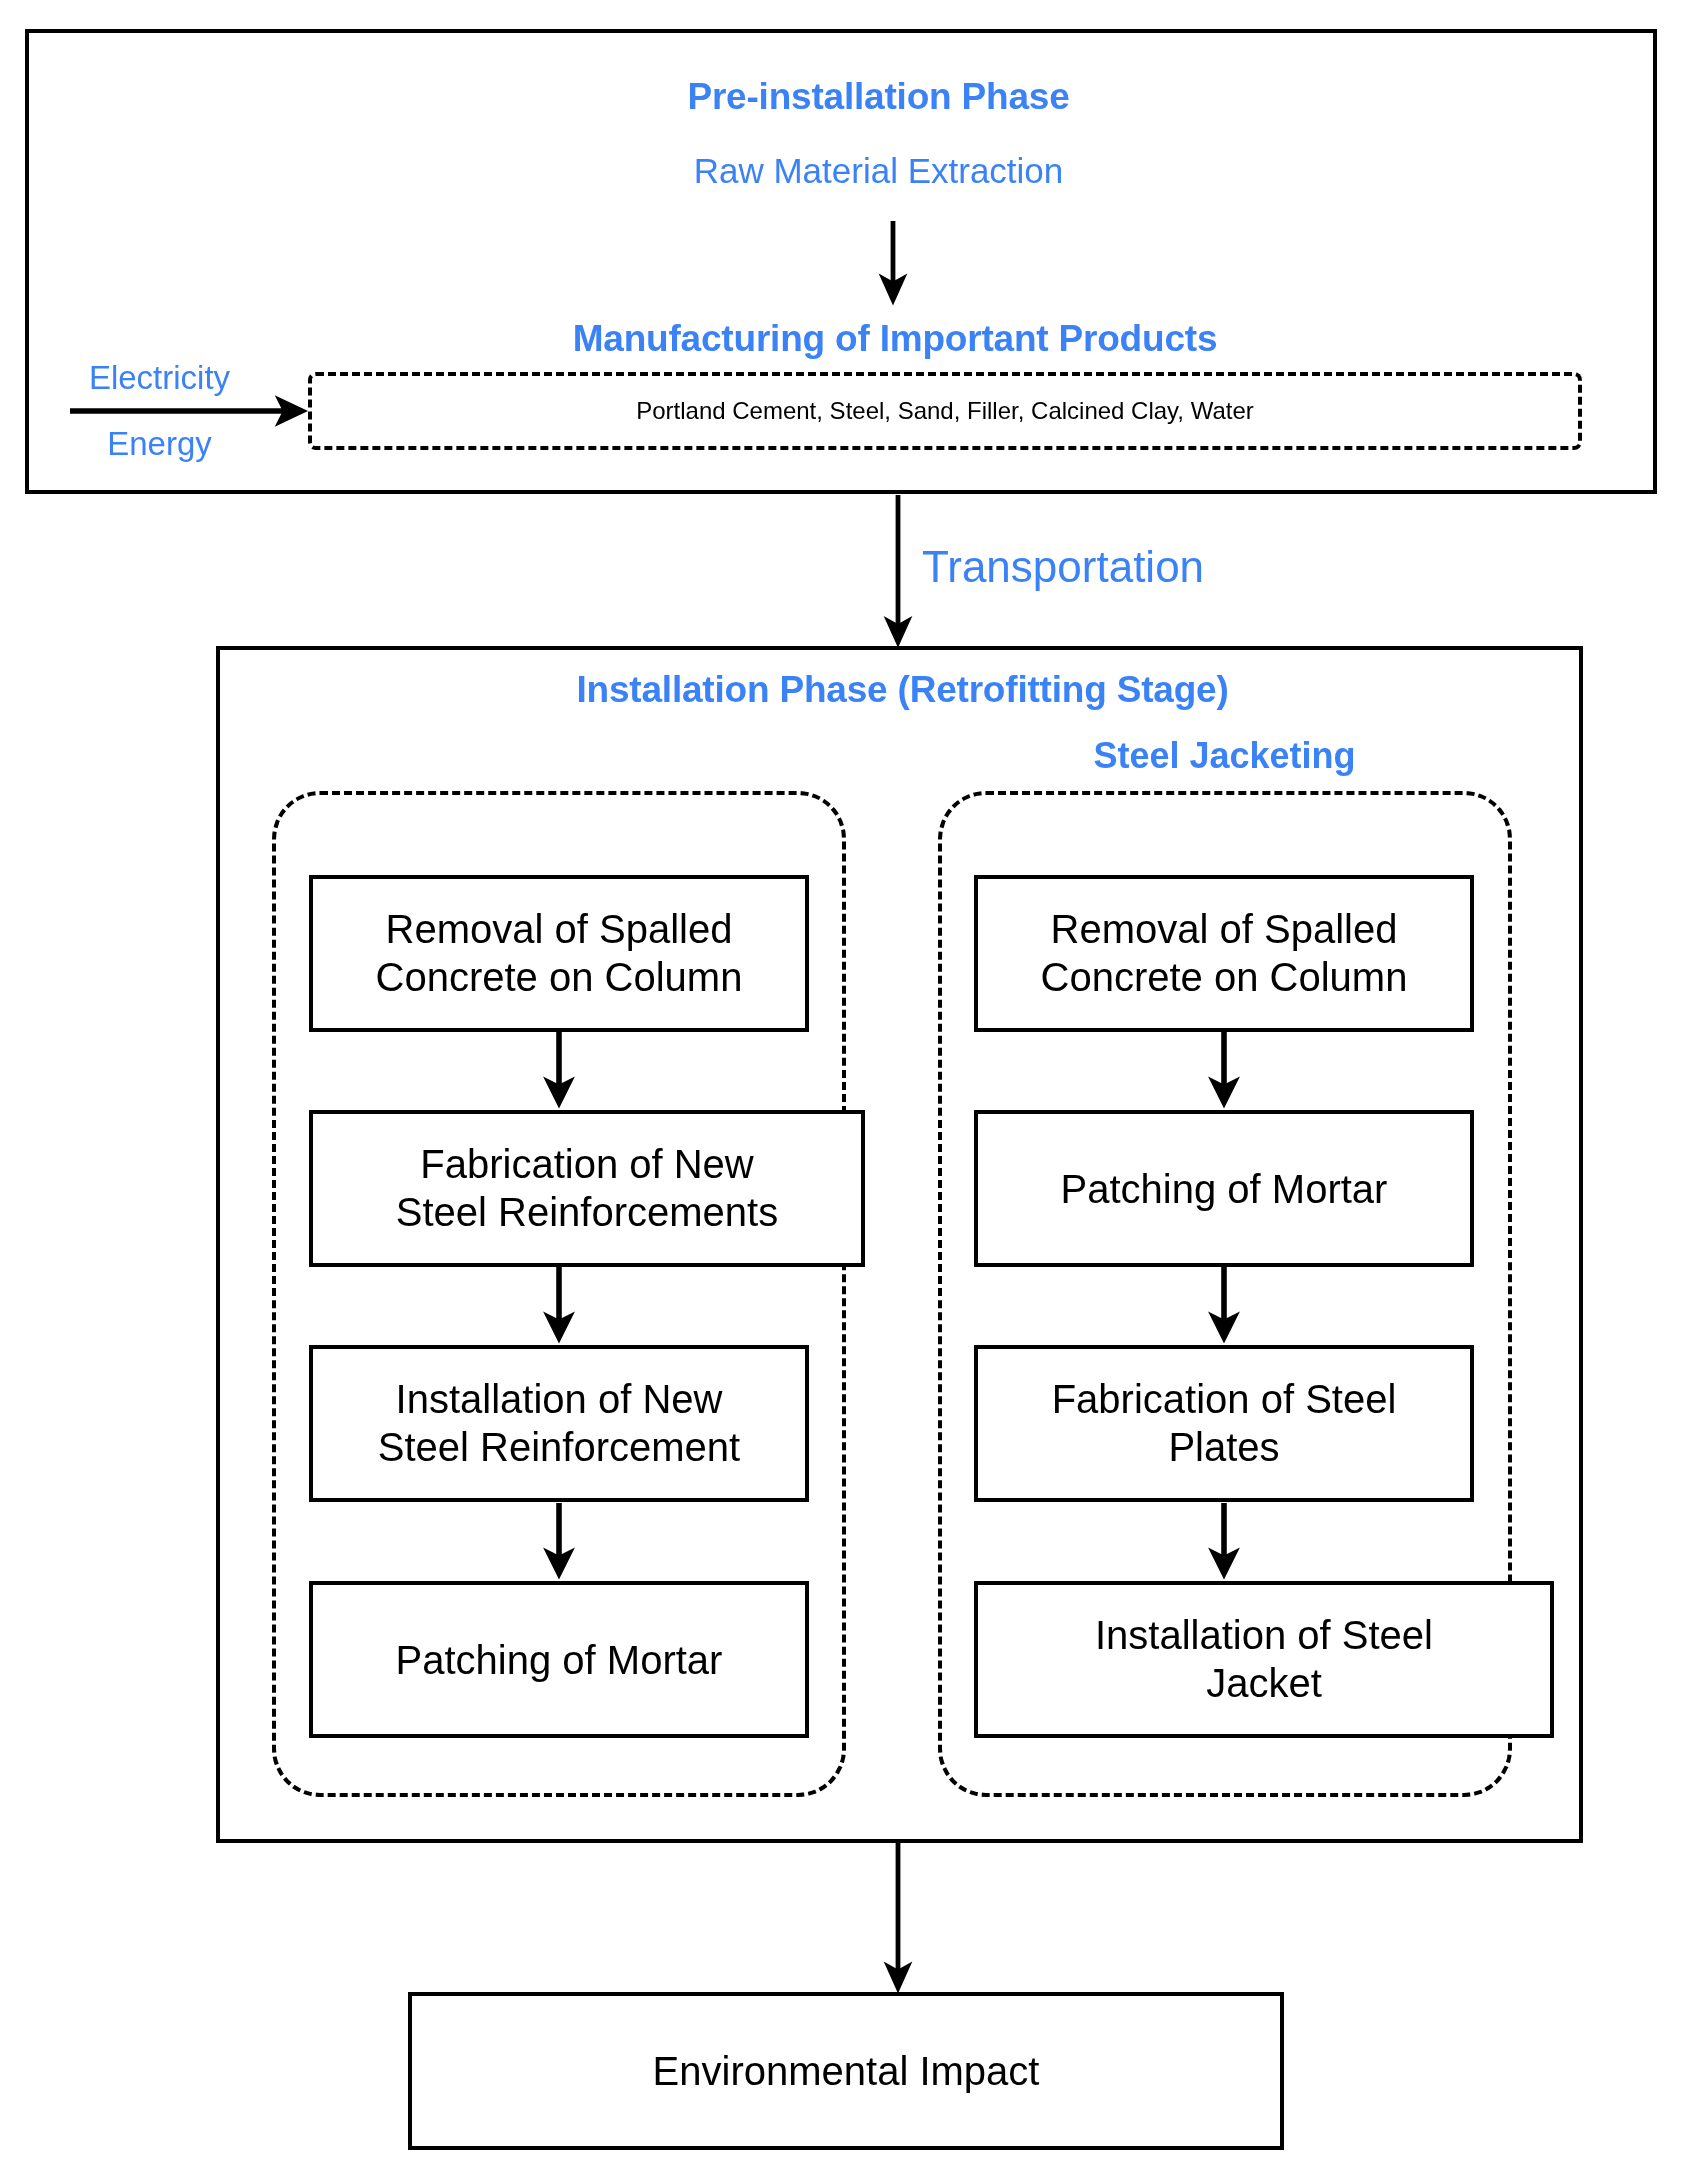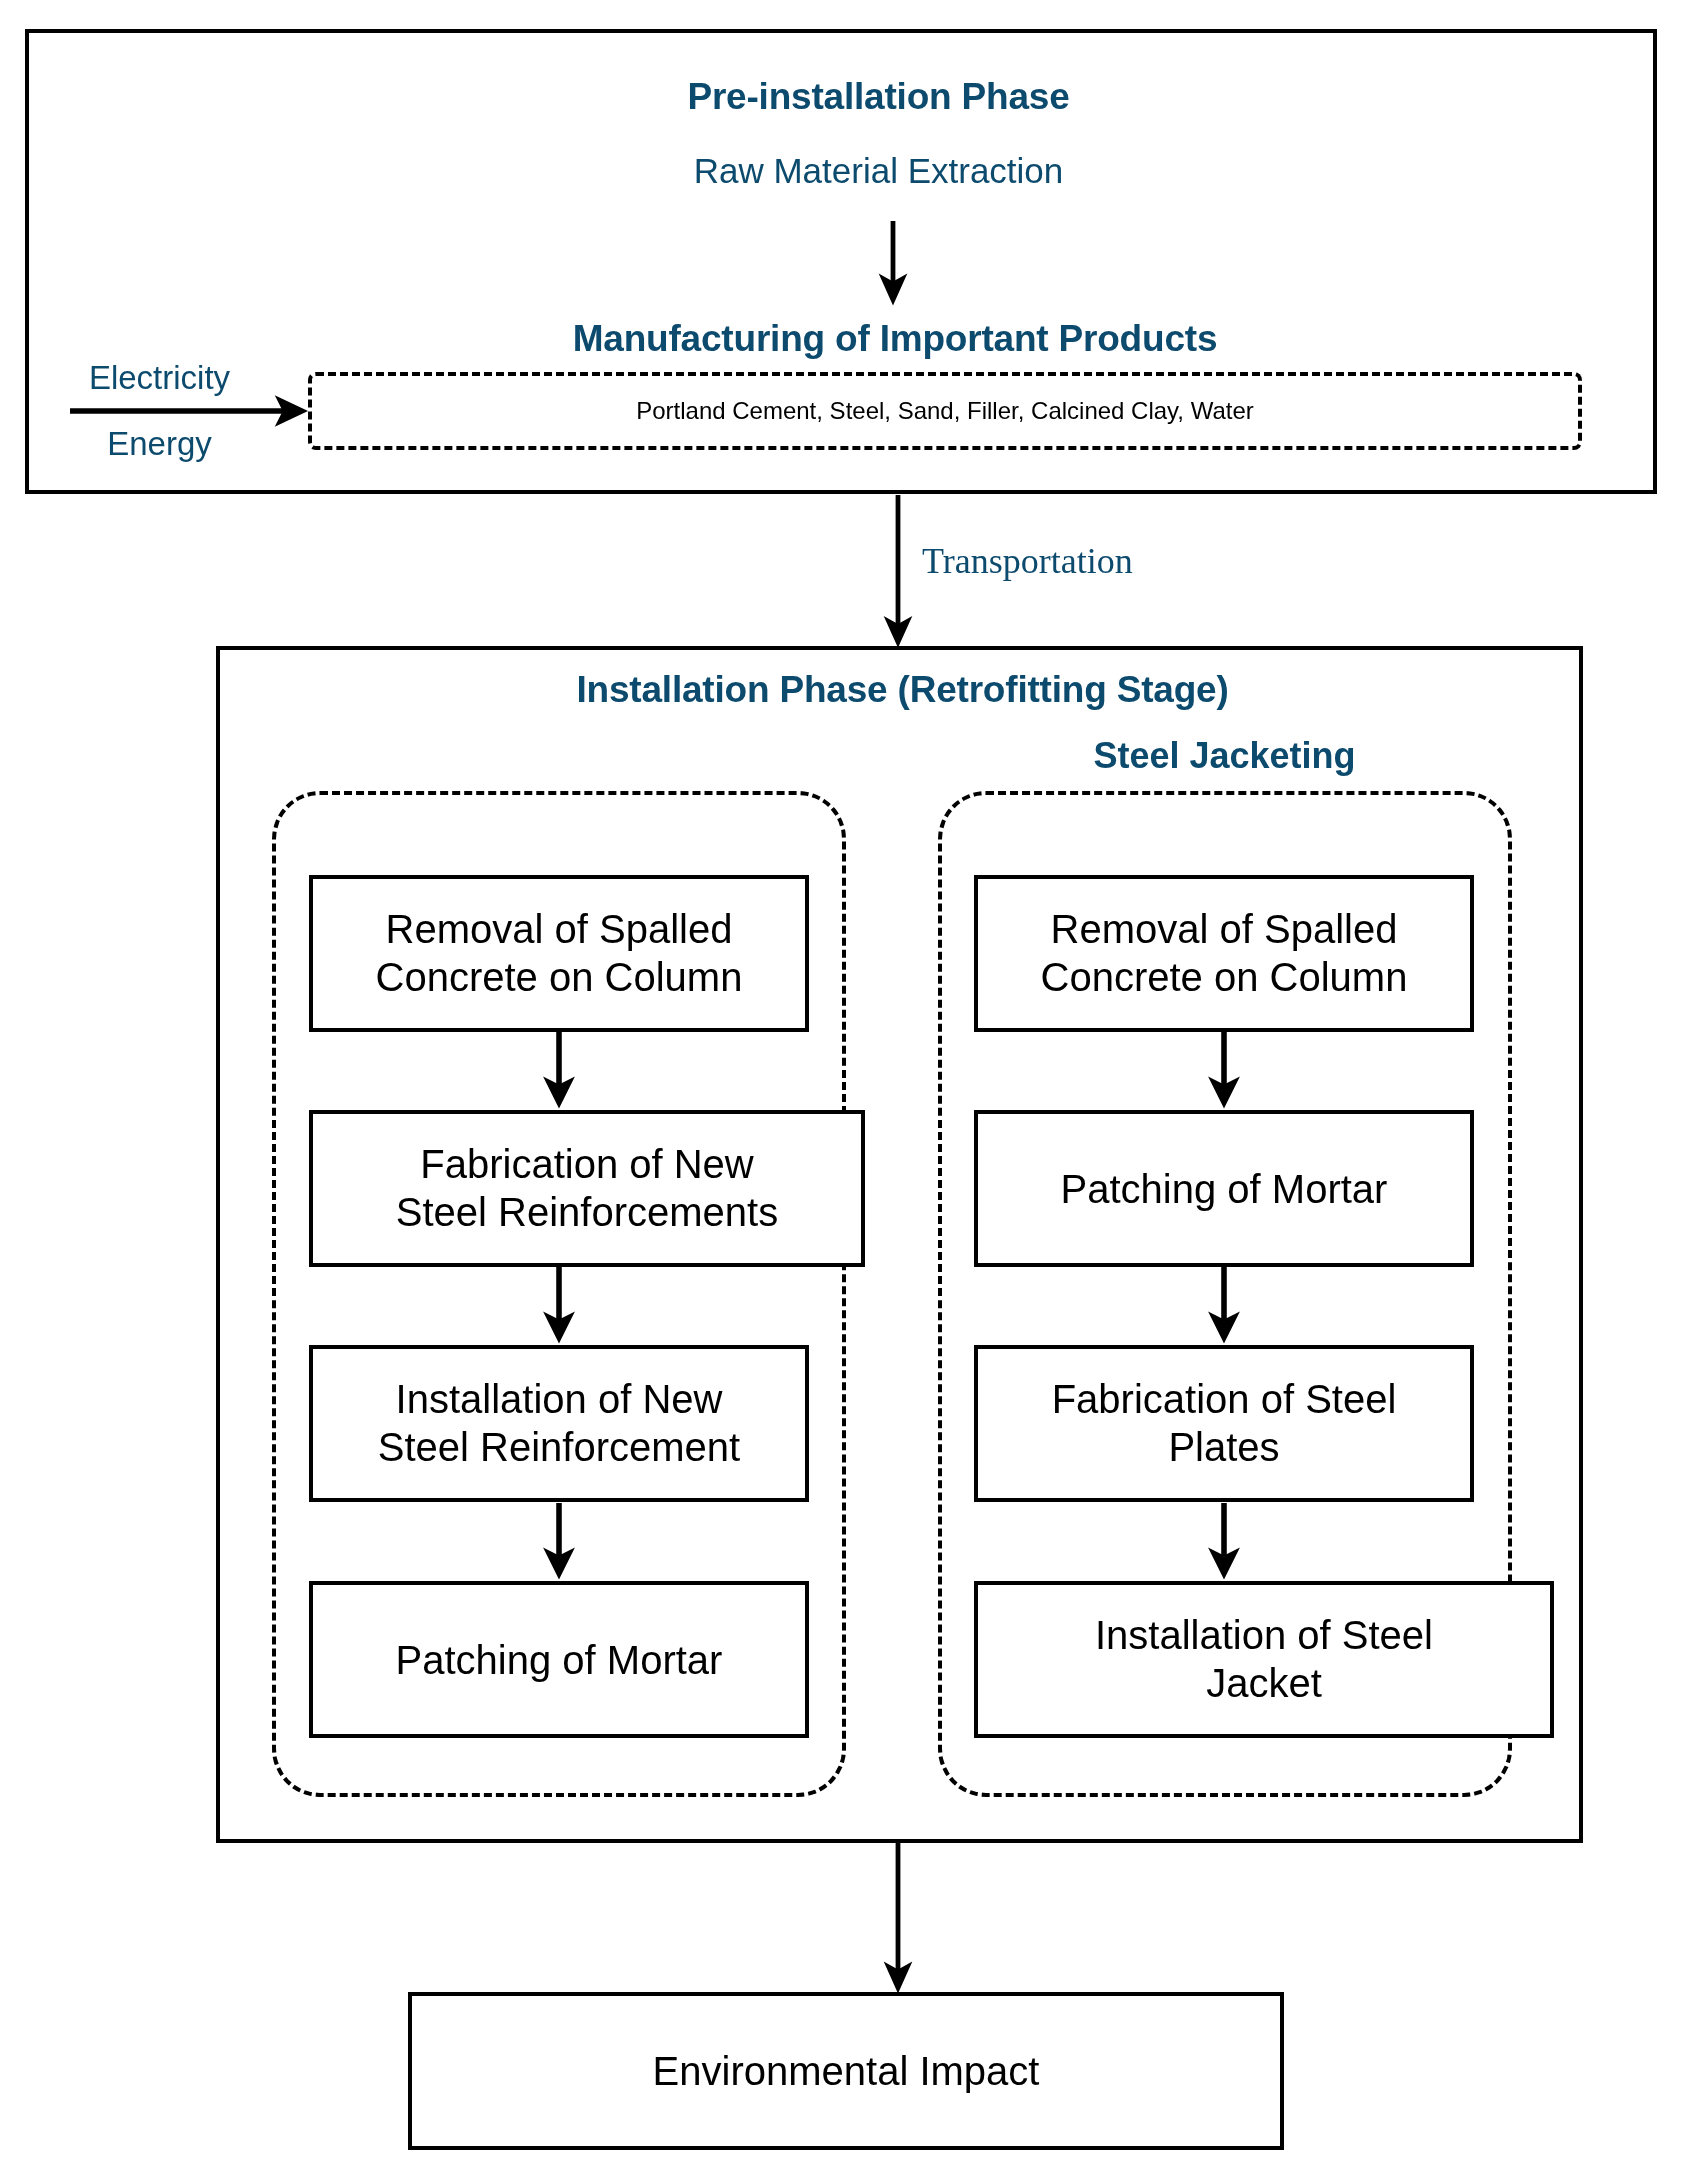--- a/index.html
+++ b/index.html
@@ -43,21 +43,21 @@
     background: transparent;
     border-radius: 48px;
   }
 
   
   .txt {
     position: absolute;
     text-align: center;
     line-height: 1.16;
     white-space: pre;
-    color: #0c4a6e;
+    color: #3b82f6;
   }
   .title-bold {
     font-weight: bold;
     font-size: 37px;
     letter-spacing: -0.2px;
   }
   .sub-title {
     font-weight: normal;
     font-size: 35px;
   }
@@ -69,22 +69,21 @@
     font-weight: normal;
     font-size: 40px;
     line-height: 1.22;
   }
   .side-label {
     font-weight: normal;
     font-size: 33px;
   }
   .edge-label {
     font-weight: normal;
-    font-size: 36px;
-    font-family: Liberation Serif, serif;
+    font-size: 44px;
   }
   .mat-text {
     font-weight: normal;
     font-size: 24px;
   }
 
   
   .node-inner {
     position: absolute;
     left: 0; right: 0; top: 50%;

